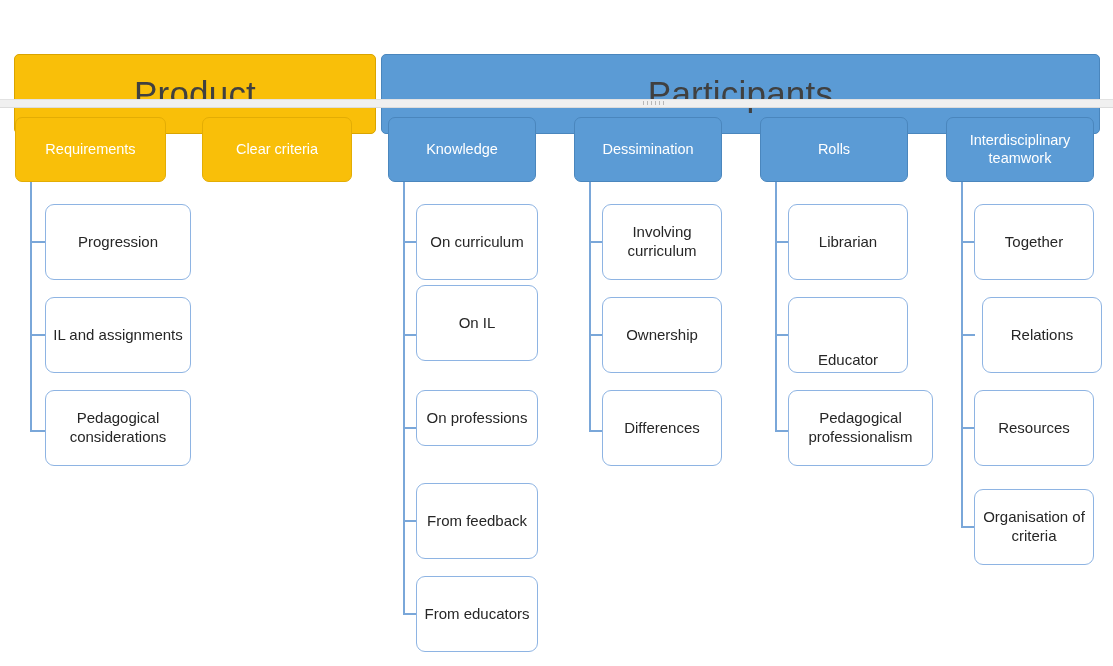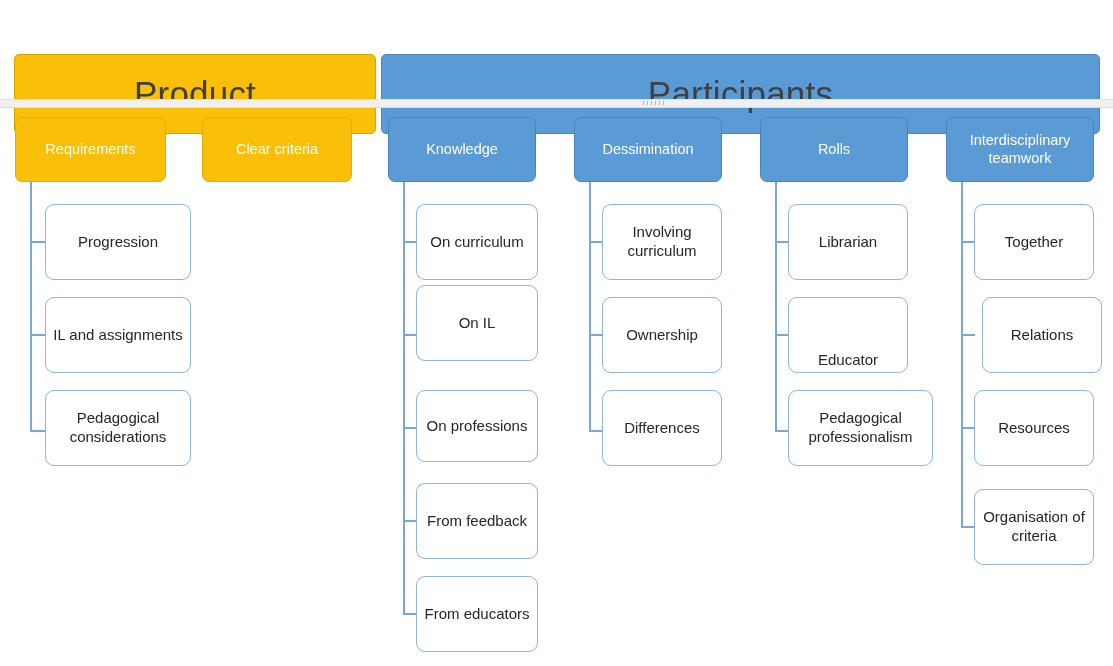--- a/index.html
+++ b/index.html
@@ -168,21 +168,21 @@
   <div class="leaf-box" style="left:416px; top:204px; width:122px; height:76px;">
     <span>On curriculum</span>
   </div>
 
   <div class="stub" style="left:403px; top:334px; width:14px;"></div>
   <div class="leaf-box" style="left:416px; top:285px; width:122px; height:76px;">
     <span>On IL</span>
   </div>
 
   <div class="stub" style="left:403px; top:427px; width:14px;"></div>
-  <div class="leaf-box" style="left:416px; top:390px; width:122px; height:72px;">
+  <div class="leaf-box" style="left:416px; top:390px; width:122px; height:56px;">
     <span>On professions</span>
   </div>
 
   <div class="stub" style="left:403px; top:520px; width:14px;"></div>
   <div class="leaf-box" style="left:416px; top:483px; width:122px; height:76px;">
     <span>From feedback</span>
   </div>
 
   <div class="stub" style="left:403px; top:613px; width:14px;"></div>
   <div class="leaf-box" style="left:416px; top:576px; width:122px; height:76px;">

